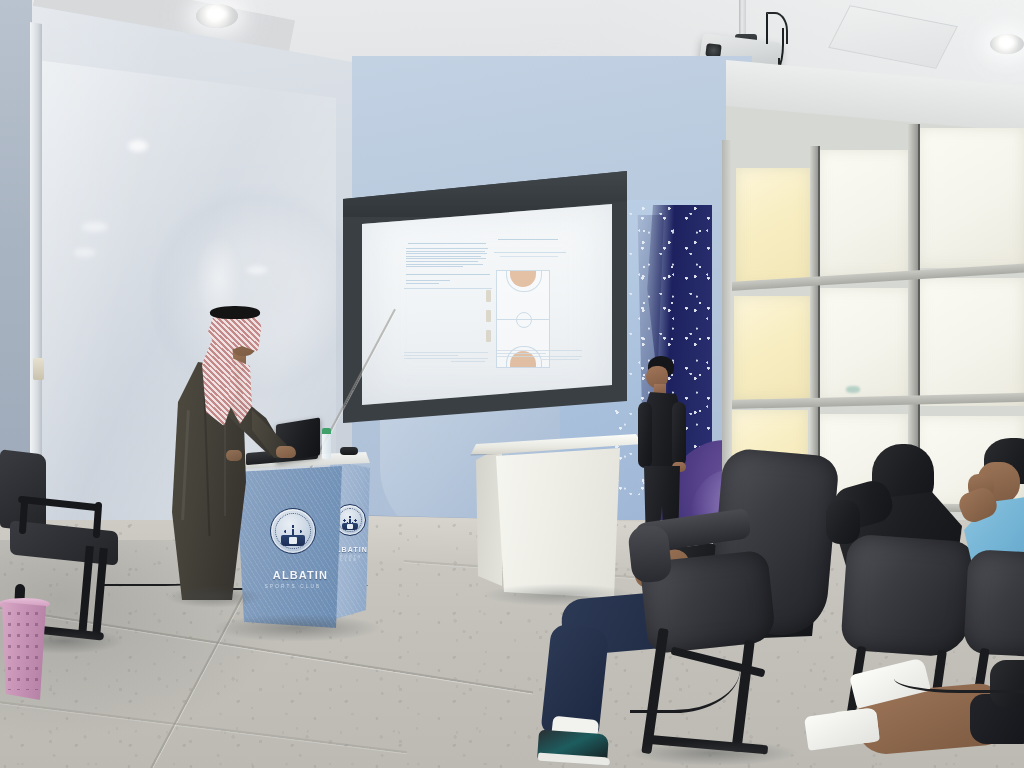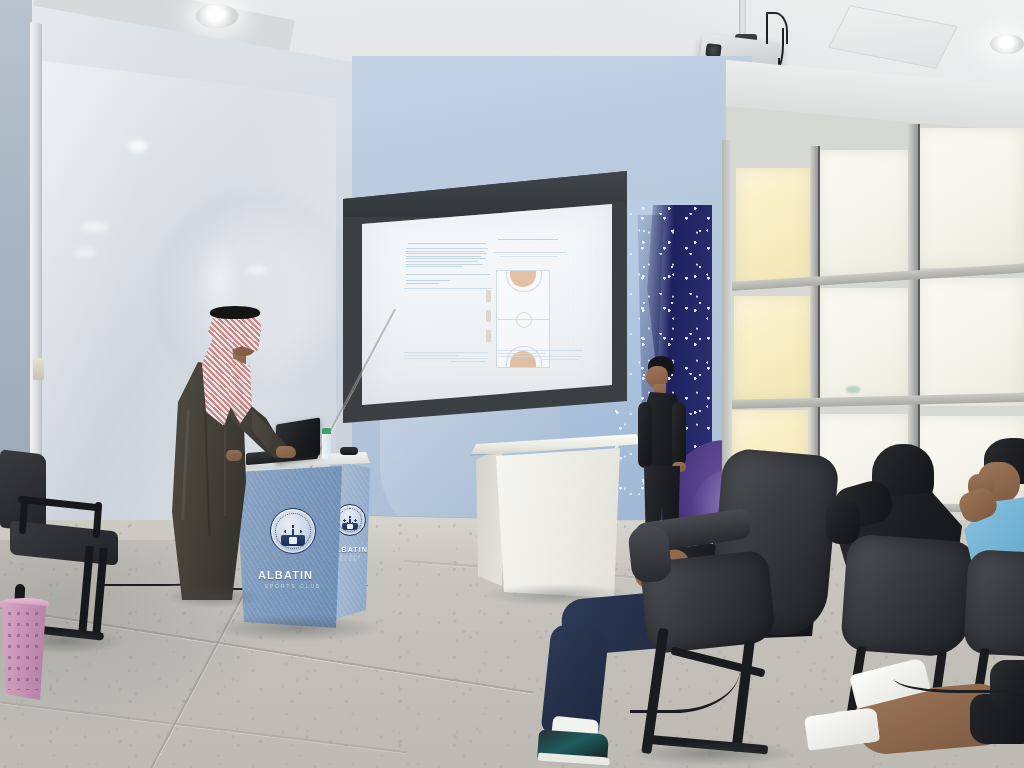--- a/index.html
+++ b/index.html
@@ -335,21 +335,21 @@
     margin-left:-1px;background:#22396a;}
   .crest .base{position:absolute;left:22%;top:60%;width:56%;height:24%;
     background:linear-gradient(180deg,#2c4472,#1b2e55);
     border-radius:2px 2px 4px 4px;}
   .crest .base::after{content:"";position:absolute;left:32%;top:18%;
     width:36%;height:62%;background:#e7edf4;border-radius:1px;}
   .crest .ringtext{position:absolute;inset:9%;border-radius:50%;
     border:.8px dotted rgba(32,53,92,.75);}
   .brand{
     position:absolute;color:#f2f6fa;font-weight:700;letter-spacing:1.1px;
-    text-align:left;line-height:1;text-shadow:0 1px 1px rgba(30,48,78,.5);
+    text-align:right;line-height:1;text-shadow:0 1px 1px rgba(30,48,78,.5);
   }
   .brand-sub{
     position:absolute;color:rgba(225,234,244,.78);letter-spacing:2.2px;
     text-align:center;line-height:1;
   }
 
   
   #wpod{left:470px;top:434px;width:172px;height:166px;}
   #wpod-top{position:absolute;left:0;top:0;width:172px;height:20px;
     background:linear-gradient(180deg,#fdfdfa,#e9e9e2 65%,#d4d4cd);

